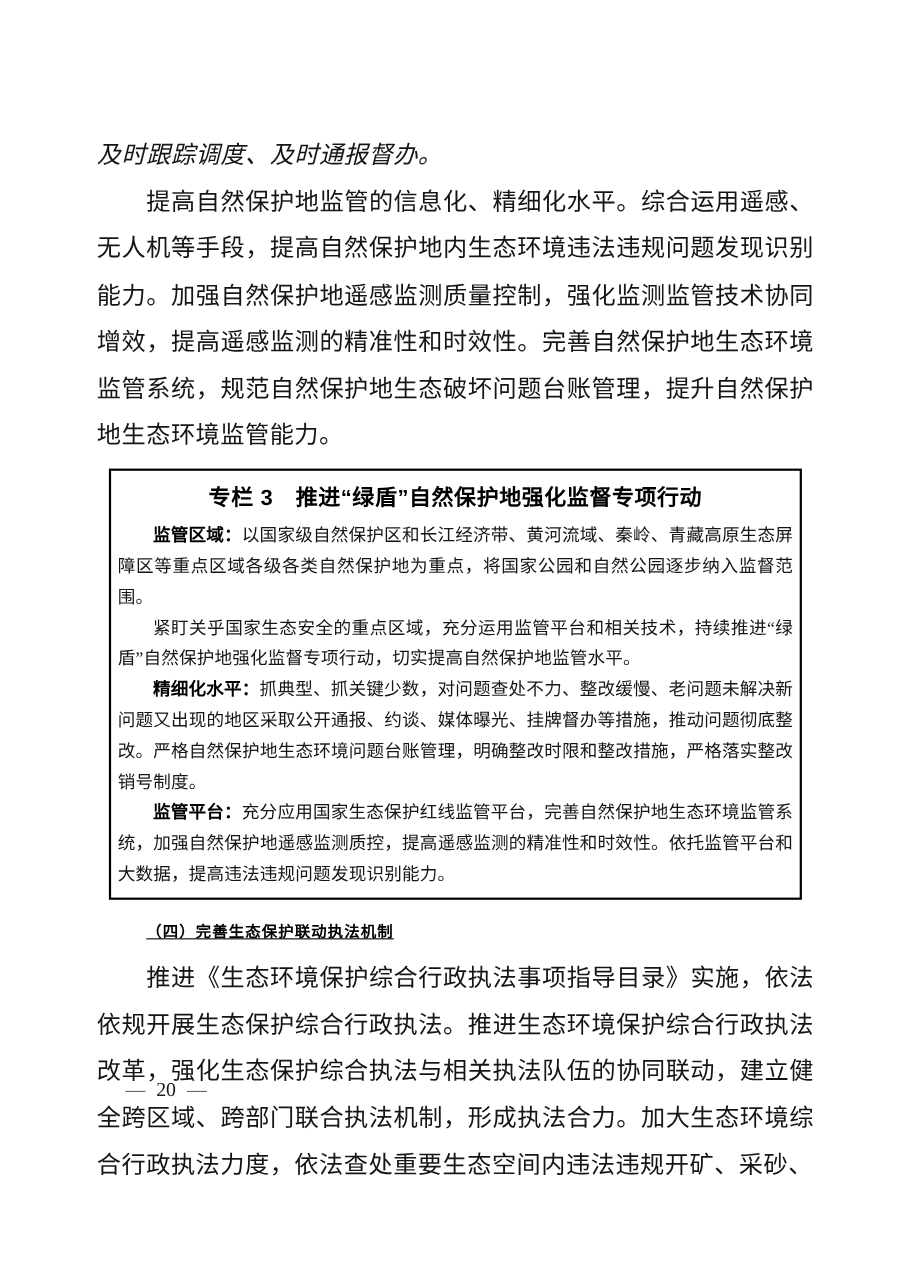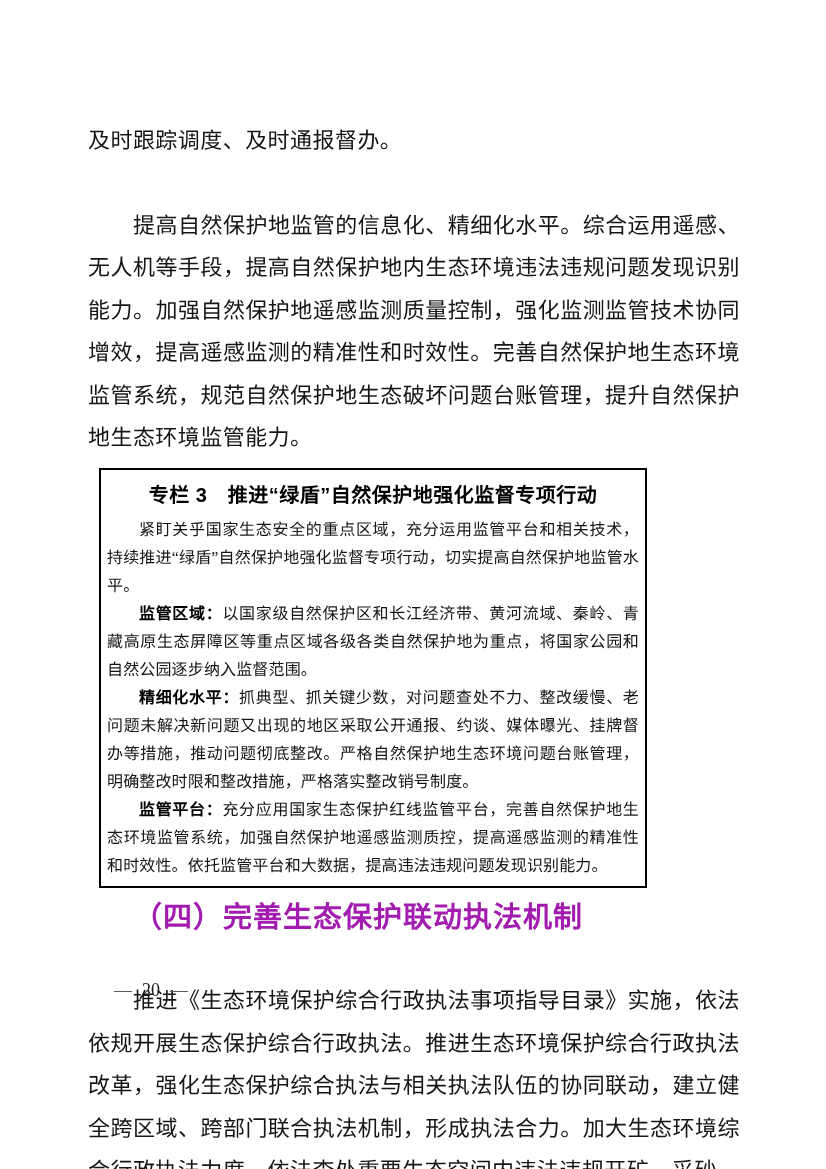--- a/index.html
+++ b/index.html
@@ -25,29 +25,29 @@
   
   .body-text {
     margin: 0;
     font-size: 22px;
     line-height: 42.5px;
     letter-spacing: 0.45px;
     text-align: justify;
     text-justify: inter-ideograph;
     color: #151515;
   }
-  .indent { text-indent: 45px; margin-top: 42px; }
-  .no-indent { text-indent: 0; }
+  .indent { text-indent: 45px; }
+  .no-indent { text-indent: 0; font-style: italic; }
 
   
   .callout-box {
     box-sizing: border-box;
     margin-top: 8px;
     margin-left: 11px;
-    width: 548px;
+    width: 630px;
     border: 2px solid #000000;
     padding: 8px 6px 6px 6px;
     background: #ffffff;
   }
   .box-title {
     font-family: "Liberation Sans", "DejaVu Sans", sans-serif;
     font-weight: bold;
     font-size: 20px;
     line-height: 30px;
     text-align: center;
@@ -69,25 +69,26 @@
     font-family: "Liberation Sans", "DejaVu Sans", sans-serif;
     font-weight: bold;
     color: #000000;
   }
 
   
   .section-heading {
     margin: 8px 0 0 0;
     font-family: "Liberation Sans", "DejaVu Sans", sans-serif;
     font-weight: bold;
-    font-size: 29px;
+    font-size: 14px;
     line-height: 42.5px;
     letter-spacing: 1px;
     text-indent: 45px;
-    color: #a21caf;
+    color: #000000;
+    text-decoration: underline;
   }
 
   
   .footer {
     position: absolute;
     left: 104px;
     top: 978px;
     font-size: 18px;
     line-height: 24px;
     color: #222222;
@@ -106,23 +107,23 @@
 
 <div class="page">
 
   <p class="body-text no-indent">及时跟踪调度、及时通报督办。</p>
 
   <p class="body-text indent">提高自然保护地监管的信息化、精细化水平。综合运用遥感、无人机等手段，提高自然保护地内生态环境违法违规问题发现识别能力。加强自然保护地遥感监测质量控制，强化监测监管技术协同增效，提高遥感监测的精准性和时效性。完善自然保护地生态环境监管系统，规范自然保护地生态破坏问题台账管理，提升自然保护地生态环境监管能力。</p>
 
   <div class="callout-box">
     <div class="box-title">专栏 3　推进“绿盾”自然保护地强化监督专项行动</div>
 
+    <p class="box-text"><span class="box-label">监管区域：</span><span>以国家级自然保护区和长江经济带、黄河流域、秦岭、青藏高原生态屏障区等重点区域各级各类自然保护地为重点，将国家公园和自然公园逐步纳入监督范围。</span></p>
+
     <p class="box-text">紧盯关乎国家生态安全的重点区域，充分运用监管平台和相关技术，持续推进“绿盾”自然保护地强化监督专项行动，切实提高自然保护地监管水平。</p>
-
-    <p class="box-text"><span class="box-label">监管区域：</span><span>以国家级自然保护区和长江经济带、黄河流域、秦岭、青藏高原生态屏障区等重点区域各级各类自然保护地为重点，将国家公园和自然公园逐步纳入监督范围。</span></p>
 
     <p class="box-text"><span class="box-label">精细化水平：</span><span>抓典型、抓关键少数，对问题查处不力、整改缓慢、老问题未解决新问题又出现的地区采取公开通报、约谈、媒体曝光、挂牌督办等措施，推动问题彻底整改。严格自然保护地生态环境问题台账管理，明确整改时限和整改措施，严格落实整改销号制度。</span></p>
 
     <p class="box-text"><span class="box-label">监管平台：</span><span>充分应用国家生态保护红线监管平台，完善自然保护地生态环境监管系统，加强自然保护地遥感监测质控，提高遥感监测的精准性和时效性。依托监管平台和大数据，提高违法违规问题发现识别能力。</span></p>
   </div>
 
   <h3 class="section-heading">（四）完善生态保护联动执法机制</h3>
 
   <p class="body-text indent">推进《生态环境保护综合行政执法事项指导目录》实施，依法依规开展生态保护综合行政执法。推进生态环境保护综合行政执法改革，强化生态保护综合执法与相关执法队伍的协同联动，建立健全跨区域、跨部门联合执法机制，形成执法合力。加大生态环境综合行政执法力度，依法查处重要生态空间内违法违规开矿、采砂、</p>
 

